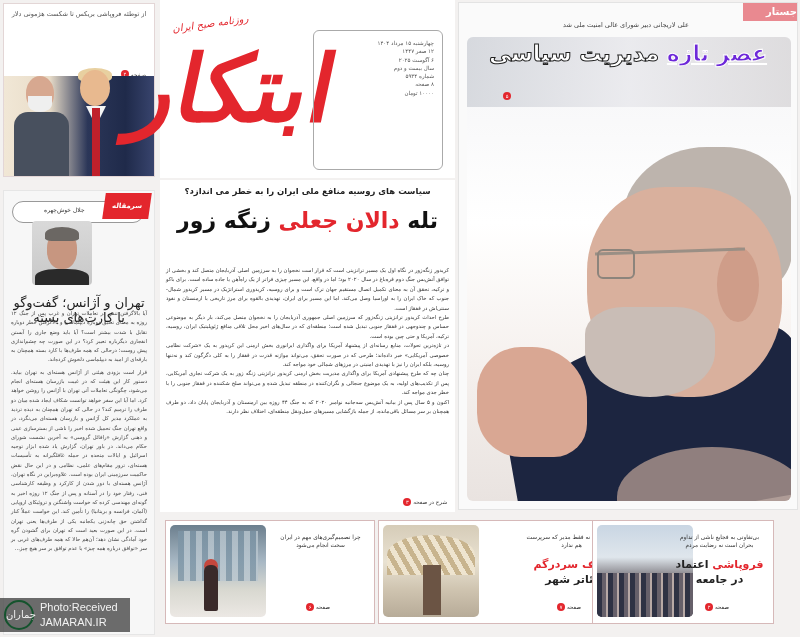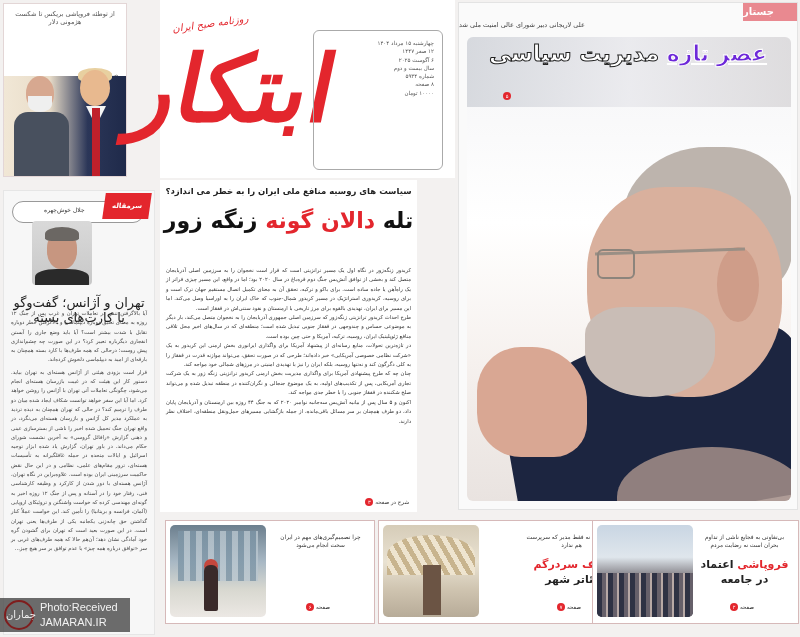--- a/index.html
+++ b/index.html
@@ -2,21 +2,21 @@
 <html><head>
 <meta charset="utf-8">
 <style>
   * { box-sizing: border-box; margin: 0; padding: 0; }
   html, body { width: 800px; height: 637px; overflow: hidden; background: #f3f1f0; }
   body { position: relative; font-family: "DejaVu Sans", sans-serif; direction: rtl; color: #222; }
 
   .panel { position: absolute; background: #fff; }
 
   
-  #teaser-top { left: 3px; top: 3px; width: 124px; height: 174px; border: 1px solid #e3d6d6; overflow: hidden; background: #fff; }
+  #teaser-top { left: 3px; top: 3px; width: 152px; height: 174px; border: 1px solid #e3d6d6; overflow: hidden; background: #fff; }
   #teaser-top .kicker { font-size: 6.5px; color: #555; text-align: center; margin-top: 6px; }
   #teaser-top .h1 { font-size: 16px; font-weight: bold; text-align: center; margin-top: 5px; line-height: 20px; }
   #teaser-top .h1 .red { color: #e3262d; }
   #teaser-top .page { position: absolute; right: 8px; top: 66px; font-size: 6px; color: #333; display: flex; align-items: center; gap: 2px; }
   .dot { display: inline-block; width: 8px; height: 8px; border-radius: 50%; background: #e3262d; color: #fff; font-size: 5px; line-height: 8px; text-align: center; }
   #teaser-top .photo { position: absolute; left: 0; bottom: 0; width: 152px; height: 100px;
     background: linear-gradient(90deg, #f1e7d6 0%, #e8dcc8 30%, #2b3658 55%, #1f2a4a 80%, #3a4670 100%); }
   #teaser-top .photo .head1 { position: absolute; left: 22px; top: 0px; width: 28px; height: 34px; border-radius: 50% 50% 45% 45%; background: #d7a890; }
   #teaser-top .photo .beard { position: absolute; left: 24px; top: 20px; width: 24px; height: 16px; border-radius: 0 0 50% 50%; background: #efefef; }
   #teaser-top .photo .vest { position: absolute; left: 10px; top: 36px; width: 55px; height: 64px; background: #48505e; border-radius: 14px 14px 0 0; }
@@ -38,41 +38,41 @@
   #main-story .photo .blur1 { position: absolute; left: 0; top: 0; width: 324px; height: 70px; background: linear-gradient(90deg, #cfd2d8, #e8e8ec 50%, #d8d6d8); opacity: 0.8; }
   #main-story .photo .hair { position: absolute; left: 155px; top: 110px; width: 170px; height: 150px; border-radius: 50% 40% 30% 30%; background: #bdb4ad; }
   #main-story .photo .face { position: absolute; left: 120px; top: 150px; width: 195px; height: 210px; border-radius: 40% 45% 45% 50%; background: #d9b09d; }
   #main-story .photo .beard { position: absolute; left: 118px; top: 270px; width: 130px; height: 90px; border-radius: 30% 30% 50% 50%; background: #c9bdb6; }
   #main-story .photo .ear { position: absolute; left: 250px; top: 210px; width: 42px; height: 75px; border-radius: 50%; background: #cf9d89; }
   #main-story .photo .glasses { position: absolute; left: 128px; top: 213px; width: 150px; height: 3px; background: #9a8f85; transform: rotate(-2deg); }
   #main-story .photo .lens { position: absolute; left: 130px; top: 212px; width: 38px; height: 30px; border: 2px solid #8c847c; border-radius: 6px; }
   #main-story .photo .jacket { position: absolute; left: 40px; top: 300px; width: 300px; height: 180px; border-radius: 50% 20% 0 0; background: #1c2540; transform: rotate(-10deg); }
   #main-story .photo .hand { position: absolute; left: 10px; top: 310px; width: 110px; height: 110px; border-radius: 40% 50% 30% 40%; background: #d9a793; }
   #main-story .photo .shoulder { position: absolute; left: 150px; top: 410px; width: 190px; height: 100px; border-radius: 50% 50% 0 0; background: #a48f89; opacity: 0.85; }
-  #main-story .tag { position: absolute; right: 0; top: 0; width: 54px; height: 18px; background: #e98990; color: #fff; font-size: 10px; font-weight: bold; text-align: left; line-height: 18px; }
-  #main-story .kicker { position: absolute; left: 0; right: 4px; top: 18px; text-align: left; font-size: 6.5px; color: #444; z-index: 2; }
+  #main-story .tag { position: absolute; right: 0; top: 0; width: 54px; height: 18px; background: #e98990; color: #fff; font-size: 10px; font-weight: bold; text-align: right; line-height: 18px; }
+  #main-story .kicker { position: absolute; left: 0; right: 4px; top: 18px; text-align: center; font-size: 6.5px; color: #444; z-index: 2; }
   #main-story .headline { position: absolute; left: 0; right: 0; top: 36px; text-align: center; font-size: 22px; font-weight: bold; color: #fff; -webkit-text-stroke: 1px #222; z-index: 2; line-height: 30px; }
   #main-story .headline .red { color: #6d28d9; text-decoration: underline; -webkit-text-stroke: 1px #fff; }
   #main-story .page { position: absolute; left: 44px; top: 80px; z-index: 2; }
 
   
   #editorial { left: 3px; top: 190px; width: 152px; height: 445px; background: #f7f7f7; border: 1px solid #e6e6e6; overflow: hidden; }
   #editorial .namebar { position: absolute; left: 8px; top: 10px; width: 132px; height: 22px; border: 1px solid #999; border-radius: 11px; background: #fff; }
   #editorial .author { position: absolute; left: 40px; top: 15px; font-size: 6px; color: #333; }
   #editorial .badge { position: absolute; left: 100px; top: 2px; width: 46px; height: 26px; background: #e3262d; color: #fff; font-size: 7px; font-weight: bold; text-align: center; line-height: 26px; transform: skewX(-8deg); }
   #editorial .portrait { position: absolute; left: 28px; top: 30px; width: 60px; height: 64px; border-radius: 4px; background: linear-gradient(180deg, #d9d9d9 0%, #c8c8c8 100%); overflow: hidden; }
   #editorial .portrait .pface { position: absolute; left: 15px; top: 10px; width: 30px; height: 38px; border-radius: 45%; background: #c79680; }
   #editorial .portrait .phair { position: absolute; left: 13px; top: 6px; width: 34px; height: 14px; border-radius: 50% 50% 20% 20%; background: #6b6763; }
   #editorial .portrait .pbody { position: absolute; left: 3px; top: 48px; width: 54px; height: 20px; border-radius: 40% 40% 0 0; background: #2a2a2a; }
   #editorial .title { position: absolute; left: 6px; right: 6px; top: 104px; font-size: 13px; font-weight: normal; text-align: center; }
   #editorial .body { position: absolute; left: 7px; right: 7px; top: 118px; font-size: 5.3px; line-height: 9.3px; text-align: justify; color: #444; }
   #editorial .body p { margin-bottom: 3px; }
 
   
-  #lead { left: 160px; top: 180px; width: 257px; height: 332px; background: #fff; }
+  #lead { left: 160px; top: 180px; width: 295px; height: 332px; background: #fff; }
   #lead .overline { position: absolute; left: 0; right: 0; top: 6px; font-size: 8.5px; font-weight: bold; text-align: center; color: #222; }
   #lead .headline { position: absolute; left: 0; right: 0; top: 24px; font-size: 22px; font-weight: bold; text-align: center; color: #111; line-height: 34px; }
   #lead .headline .red { color: #e3262d; }
   #lead .body { position: absolute; left: 6px; right: 6px; top: 86px; font-size: 5.3px; line-height: 9.4px; text-align: justify; color: #333; }
   #lead .body p { margin-bottom: 0; }
   #lead .more { position: absolute; right: 8px; top: 318px; font-size: 5.5px; color: #333; display: flex; gap: 2px; align-items: center; }
 
   
   .card { position: absolute; top: 520px; height: 104px; background: #fff; border: 1px solid #d6b9b9; padding: 0; overflow: hidden; }
   .card .img { position: absolute; left: 4px; top: 4px; width: 96px; height: 92px; border-radius: 5px; overflow: hidden; }
@@ -83,27 +83,27 @@
 
   #card-1 { left: 165px; width: 210px; }
   #card-1 .img { background: linear-gradient(180deg, #6c7f8e 0%, #a8b8c4 40%, #d8d8d0 70%, #ece8e4 100%); }
   #card-1 .img .mural { position: absolute; left: 8px; top: 6px; width: 80px; height: 50px; background: repeating-linear-gradient(90deg, #7d95a6 0 6px, #b9c6cf 6px 12px); opacity: 0.8; }
   #card-1 .img .person { position: absolute; left: 34px; top: 40px; width: 14px; height: 46px; background: #3a2a2a; border-radius: 6px 6px 2px 2px; }
   #card-1 .img .scarf { position: absolute; left: 34px; top: 34px; width: 14px; height: 14px; background: #c5473d; border-radius: 50%; }
   #card-2 { left: 378px; width: 248px; }
   #card-2 .img { background: linear-gradient(180deg, #d6ccb8 0%, #e9e2d2 40%, #cfc4b0 70%, #b7ab98 100%); }
   #card-2 .img .dome { position: absolute; left: 4px; top: 10px; width: 88px; height: 40px; border-radius: 50% 50% 0 0; background: repeating-linear-gradient(60deg, #c8b48e 0 5px, #eee4cf 5px 10px); }
   #card-2 .img .stat { position: absolute; left: 40px; top: 40px; width: 18px; height: 50px; background: #6b5444; }
-  #card-3 { left: 592px; width: 207px; }
+  #card-3 { left: 592px; width: 182px; }
   #card-3 .img { background: linear-gradient(180deg, #c9d6e3 0%, #dfe6ec 35%, #6f6a70 60%, #3d3e4a 100%); }
   #card-3 .img .crowd { position: absolute; left: 0; top: 48px; width: 96px; height: 44px; background: repeating-linear-gradient(90deg, #2e3244 0 5px, #66606a 5px 9px, #b7a9a6 9px 11px); }
 
   
   #watermark { left: 0; top: 598px; width: 130px; height: 34px; background: rgba(60,60,60,0.75); direction: ltr; }
-  #watermark .logo { position: absolute; left: 4px; top: 2px; width: 30px; height: 30px; border-radius: 50%; border: 2px solid #7f1d1d; color: #eee; font-size: 10px; text-align: center; line-height: 26px; }
+  #watermark .logo { position: absolute; left: 4px; top: 2px; width: 30px; height: 30px; border-radius: 50%; border: 2px solid #14532d; color: #eee; font-size: 10px; text-align: center; line-height: 26px; }
   #watermark .line1 { position: absolute; left: 40px; top: 3px; color: #f2f2f2; font-size: 11px; font-family: "Liberation Sans", sans-serif; }
   #watermark .line2 { position: absolute; left: 40px; top: 18px; color: #f2f2f2; font-size: 11px; font-family: "Liberation Sans", sans-serif; }
 </style>
 </head>
 <body>
 
 <div id="teaser-top" class="panel">
   <div class="kicker">از توطئه فروپاشی بریکس تا شکست هژمونی دلار</div>
   <div class="page">
     <span>صفحه</span>
@@ -171,21 +171,21 @@
   <div class="body">
     <p>آیا بالاگرفتن تنش در تعاملات تهران و غرب پس از جنگ ۱۲ روزه به معنای تعلیق دوباره دیپلماسی و بالاگرفتن خطر دوباره تقابل با شدت بیشتر است؟ آیا باید وضع جاری را آبستن انفجاری دیگرباره تعبیر کرد؟ در این صورت چه چشم‌اندازی پیش روست؛ درحالی که همه طرف‌ها با کارد بسته همچنان به بارقه‌ای از امید به دیپلماسی دلخوش کرده‌اند.</p>
     <p>قرار است بزودی هیئتی از آژانس هسته‌ای به تهران بیاید. دستور کار این هیئت که در غیبت بازرسان هسته‌ای انجام می‌شود، چگونگی تعاملات آتی تهران با آژانس را روشن خواهد کرد. اما آیا این سفر خواهد توانست شکاف ایجاد شده میان دو طرف را ترمیم کند؟ در حالی که تهران همچنان به دیده تردید به عملکرد مدیر کل آژانس و بازرسان هسته‌ای می‌نگرد، در واقع تهران جنگ تحمیل شده اخیر را ناشی از بسترسازی عینی و ذهنی گزارش «رافائل گروسی» به آخرین نشست شورای حکام می‌داند. در باور تهران، گزارش یاد شده ابزار توجیه اسرائیل و ایالات متحده در حمله غافلگیرانه به تأسیسات هسته‌ای، ترور مقام‌های علمی، نظامی و در این حال نقض حاکمیت سرزمینی ایران بوده است. علاوه‌براین در نگاه تهران، آژانس هسته‌ای با دور شدن از کارکرد و وظیفه کارشناسی فنی، رفتار خود را در آستانه و پس از جنگ ۱۲ روزه اخیر به گونه‌ای مهندسی کرده که خواست واشنگتن و تروئیکای اروپایی (آلمان، فرانسه و بریتانیا) را تأمین کند. این خواست عملاً کنار گذاشتن حق چانه‌زنی یکجانبه یکی از طرف‌ها یعنی تهران است. در این صورت بعید است که تهران برای گشودن گره خود آمادگی نشان دهد؛ آن‌هم حالا که همه طرف‌های غربی بر سر «توافق درباره همه چیز» یا عدم توافق بر سر هیچ چیز...</p>
   </div>
 </div>
 
 <div id="lead" class="panel">
   <div class="overline">سیاست های روسیه منافع ملی ایران را به خطر می اندازد؟</div>
   <div class="headline">
     <span>تله</span>
-    <span class="red">دالان گونه</span>
+    <span class="red">دالان جعلی</span>
     <span>زنگه زور</span>
   </div>
   <div class="body">
     <p>کریدور زنگه‌زور در نگاه اول یک مسیر ترانزیتی است که قرار است نخجوان را به سرزمین اصلی آذربایجان متصل کند و بخشی از توافق آتش‌بس جنگ دوم قره‌باغ در سال ۲۰۲۰ بود؛ اما در واقع، این مسیر چیزی فراتر از یک راه‌آهن یا جاده ساده است. برای باکو و ترکیه، تحقق آن به معنای تکمیل اتصال مستقیم جهان ترک است و برای روسیه، کریدوری استراتژیک در مسیر کریدور شمال-جنوب که خاک ایران را به اوراسیا وصل می‌کند. اما این مسیر برای ایران، تهدیدی بالقوه برای مرز تاریخی با ارمنستان و نفوذ سنتی‌اش در قفقاز است.</p>
     <p>طرح احداث کریدور ترانزیتی زنگه‌زور که سرزمین اصلی جمهوری آذربایجان را به نخجوان متصل می‌کند، بار دیگر به موضوعی حساس و چندوجهی در قفقاز جنوبی تبدیل شده است؛ منطقه‌ای که در سال‌های اخیر محل تلاقی منافع ژئوپلیتیک ایران، روسیه، ترکیه، آمریکا و حتی چین بوده است.</p>
     <p>در تازه‌ترین تحولات، منابع رسانه‌ای از پیشنهاد آمریکا برای واگذاری ایرانوری بخش ارمنی این کریدور به یک «شرکت نظامی خصوصی آمریکایی» خبر داده‌اند؛ طرحی که در صورت تحقق، می‌تواند موازنه قدرت در قفقاز را به کلی دگرگون کند و نه‌تنها روسیه، بلکه ایران را نیز با تهدیدی امنیتی در مرزهای شمالی خود مواجه کند.</p>
     <p>چنان چه که طرح پیشنهادی آمریکا برای واگذاری مدیریت بخش ارمنی کریدور ترانزیتی زنگه زور به یک شرکت تجاری آمریکایی، پس از تکذیب‌های اولیه، به یک موضوع جنجالی و نگران‌کننده در منطقه تبدیل شده و می‌تواند صلح شکننده در قفقاز جنوبی را با خطر جدی مواجه کند.</p>
     <p>اکنون و ۵ سال پس از بیانیه آتش‌بس سه‌جانبه نوامبر ۲۰۲۰ که به جنگ ۴۴ روزه بین ارمنستان و آذربایجان پایان داد، دو طرف همچنان بر سر مسائل باقی‌مانده، از جمله بازگشایی مسیرهای حمل‌ونقل منطقه‌ای، اختلاف نظر دارند.</p>
   </div>
   <div class="more">

